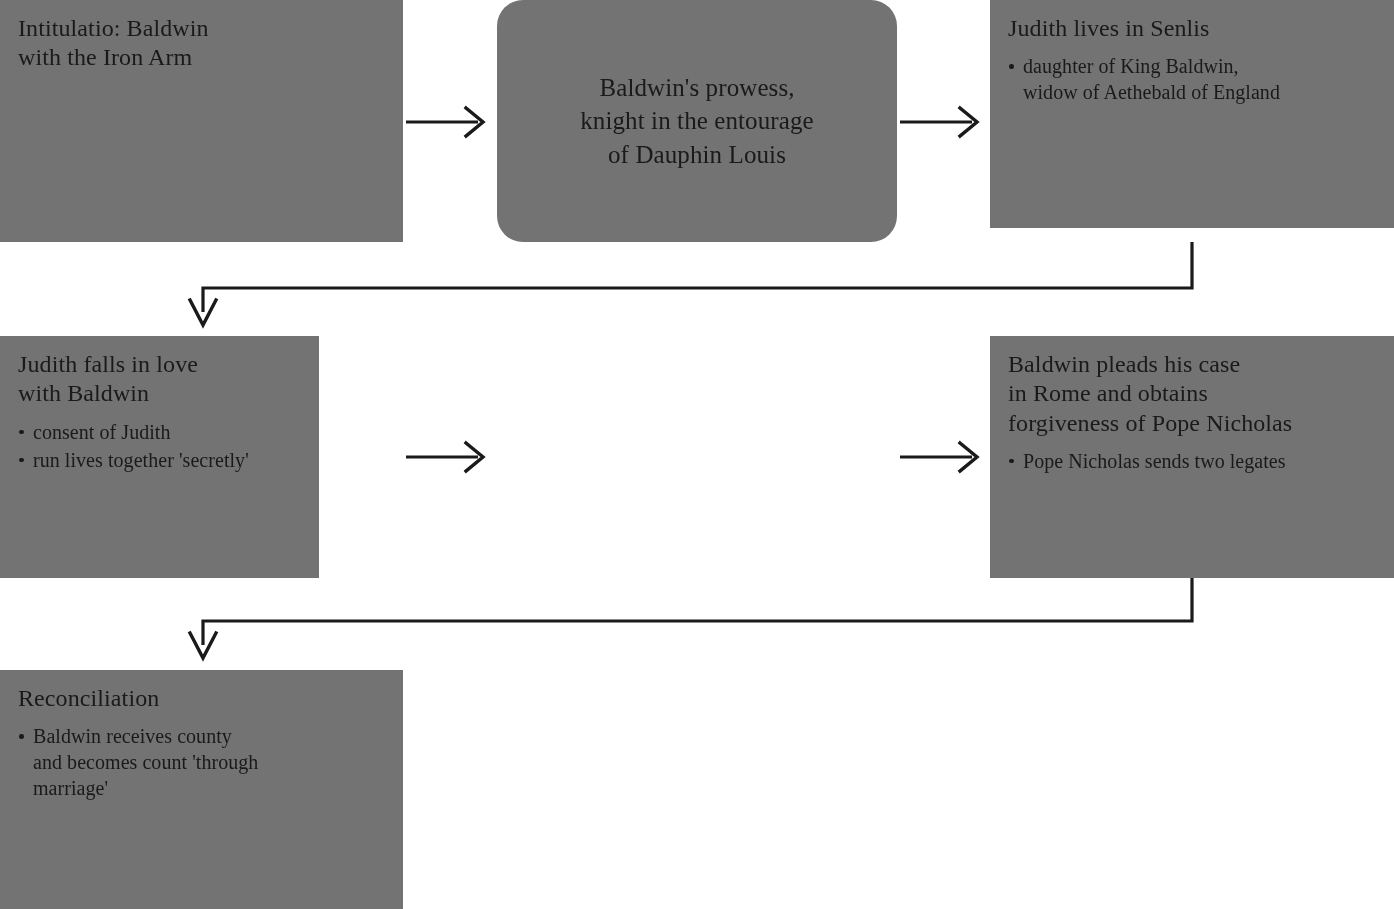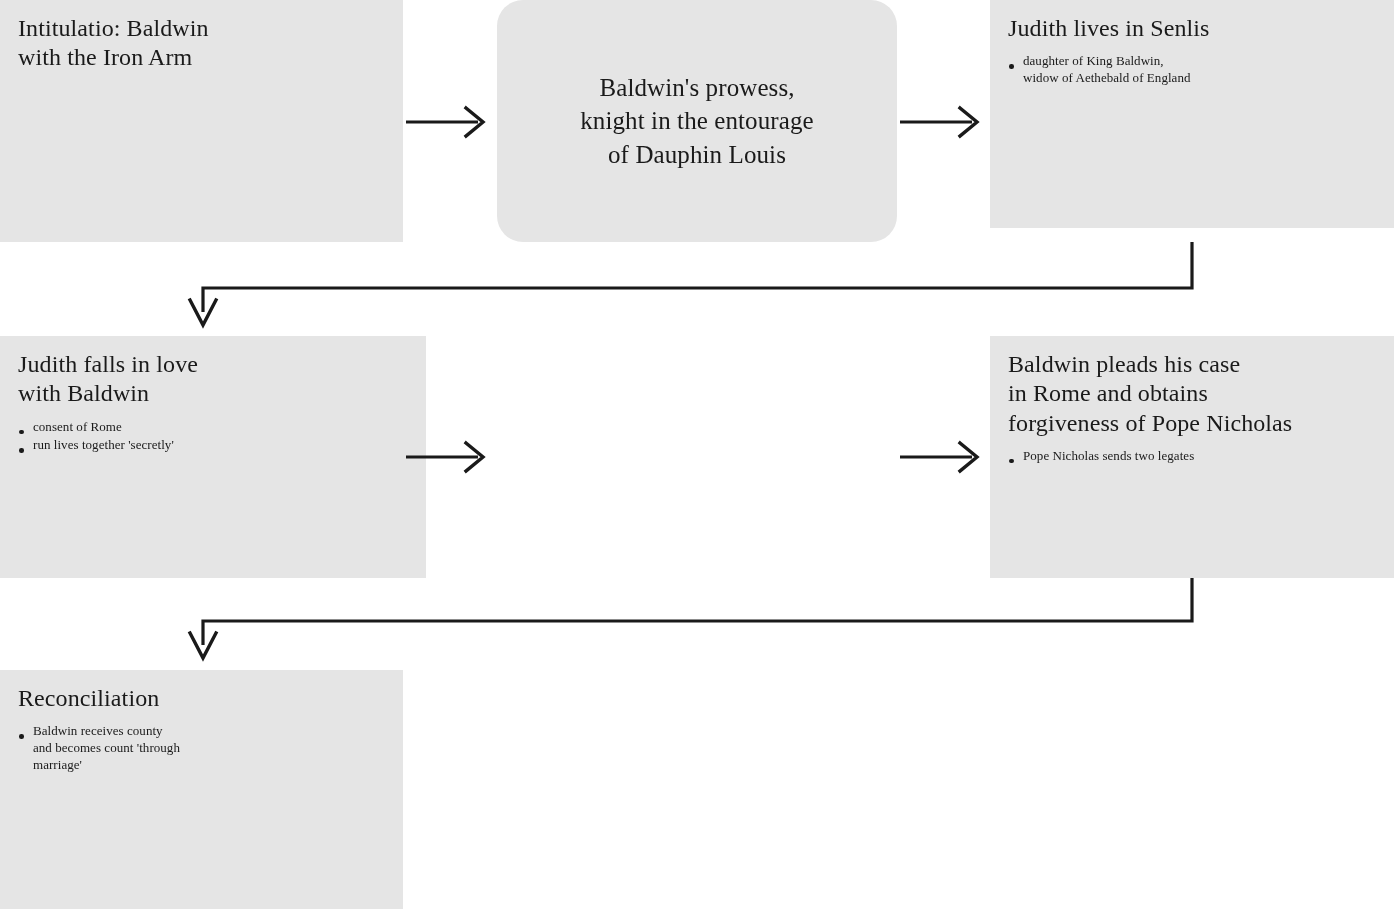--- a/index.html
+++ b/index.html
@@ -16,21 +16,21 @@
     position: relative;
     width: 1394px;
     height: 909px;
     overflow: hidden;
     background: #ffffff;
   }
 
   
   .node {
     position: absolute;
-    background: #e5e5e5;
+    background: #737373;
     box-sizing: border-box;
     padding: 14px 16px 10px 18px;
   }
   .node.center {
     display: flex;
     flex-direction: column;
     align-items: center;
     justify-content: center;
     text-align: center;
     padding: 14px 26px;
@@ -50,21 +50,21 @@
     line-height: 1.33;
   }
 
   .bullets {
     list-style: none;
     margin: 10px 0 0 0;
     padding: 0;
   }
   .bullets li {
     position: relative;
-    font-size: 13px;
+    font-size: 20px;
     line-height: 1.30;
     padding-left: 15px;
     margin-bottom: 2px;
     white-space: pre-line;
     letter-spacing: 0.05px;
   }
   .bullets li::before {
     content: "";
     position: absolute;
     left: 1px;
@@ -102,25 +102,25 @@
   </div>
 
   <div class="node" style="left:990px; top:0px; width:404px; height:228px;">
     <div class="node-title">Judith lives in Senlis</div>
     <ul class="bullets">
       <li>daughter of King Baldwin,
 widow of Aethebald of England</li>
     </ul>
   </div>
 
-  <div class="node" style="left:0px; top:336px; width:426px; height:242px;">
+  <div class="node" style="left:0px; top:336px; width:319px; height:242px;">
     <div class="node-title">Judith falls in love
 with Baldwin</div>
     <ul class="bullets">
-      <li>consent of Rome</li>
+      <li>consent of Judith</li>
       <li>run lives together 'secretly'</li>
     </ul>
   </div>
 
 
   <div class="node" style="left:0px; top:670px; width:403px; height:239px;">
     <div class="node-title">Reconciliation</div>
     <ul class="bullets">
       <li>Baldwin receives county
 and becomes count 'through

